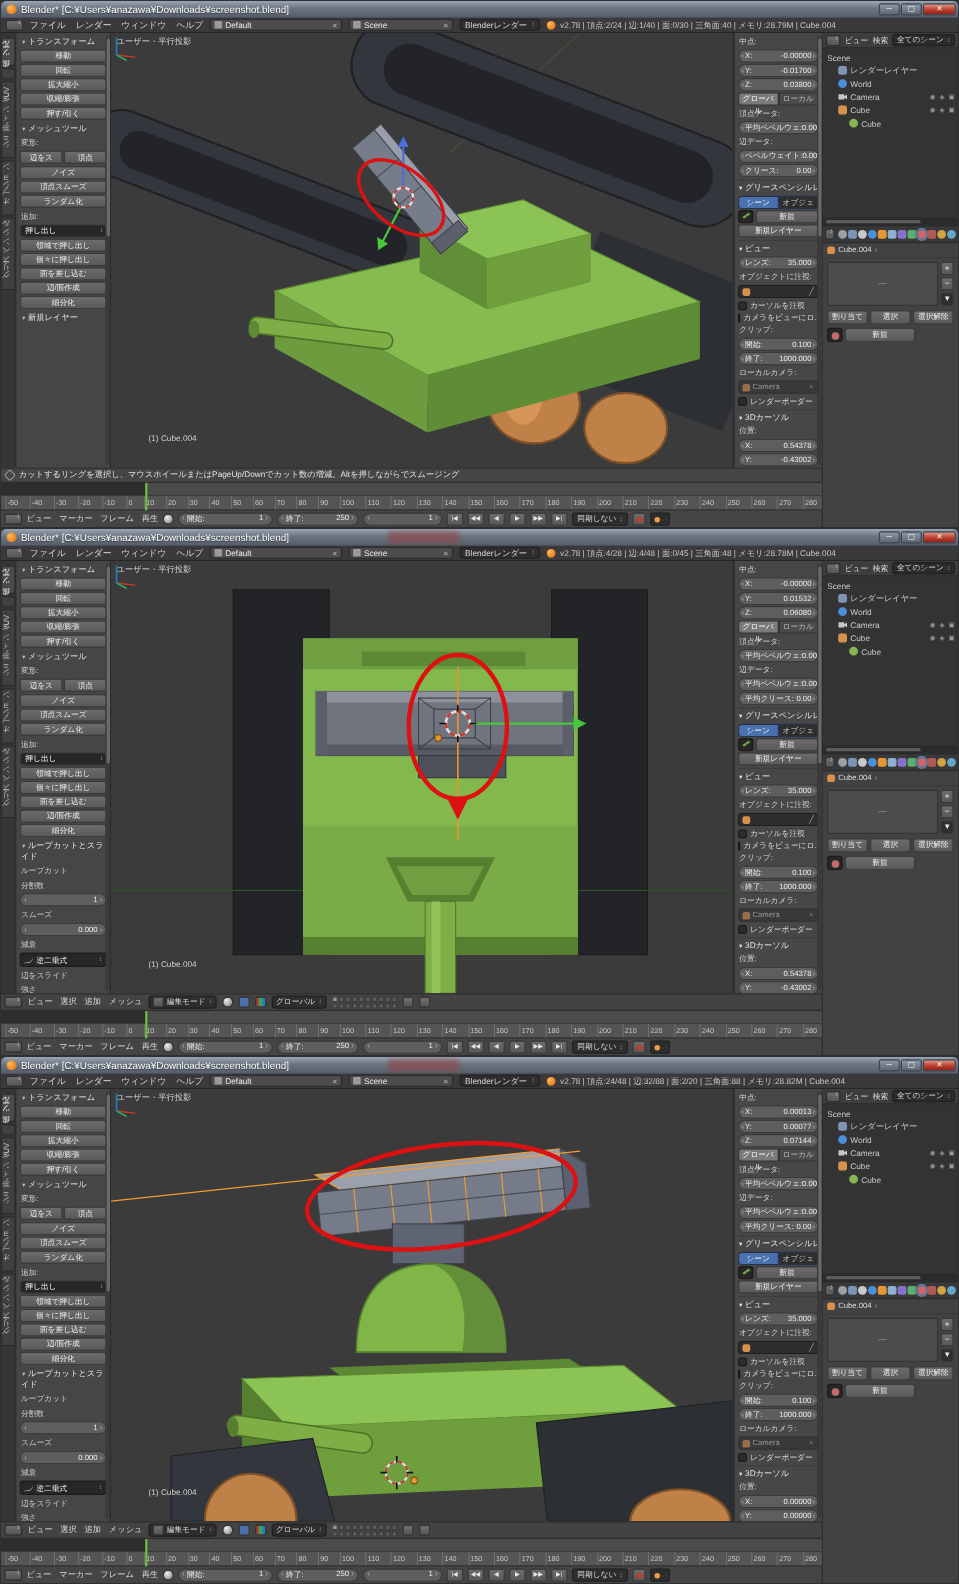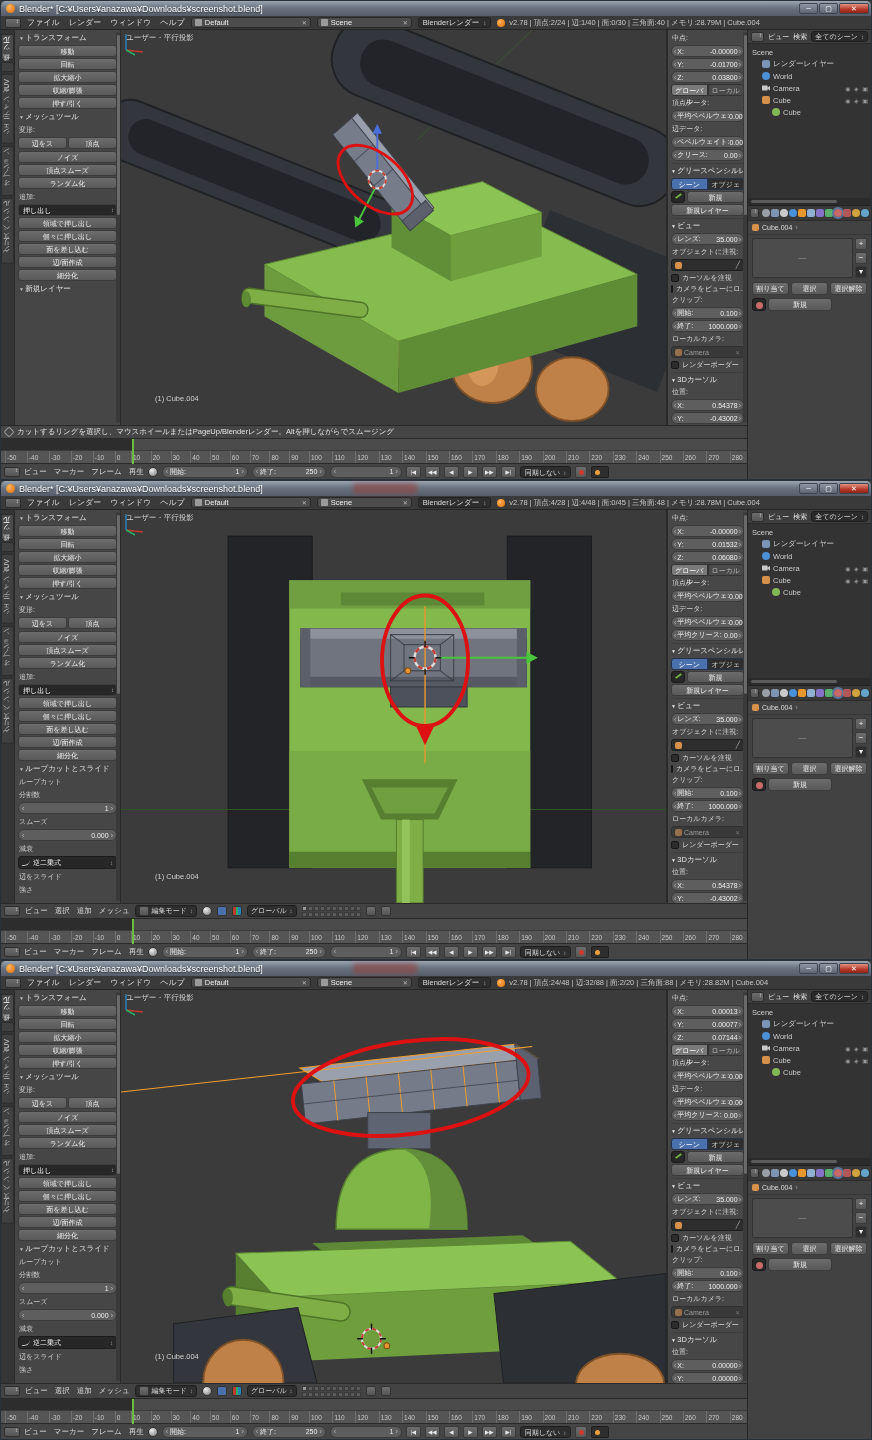--- a/index.html
+++ b/index.html
@@ -34,21 +34,21 @@
   
   .wbody{flex:1;display:flex;min-height:0;}
   .wleft{width:748px;display:flex;flex-direction:column;min-height:0;}
   .wmain{flex:1;display:flex;min-height:0;}
   
   .tabstrip{width:14px;background:#353535;border-right:1px solid #2a2a2a;display:flex;flex-direction:column;gap:2px;padding-top:4px;overflow:hidden;}
   .tabstrip span{writing-mode:vertical-rl;transform:rotate(180deg);font-size:7px;color:#c3c3c3;background:#404040;
                  border:1px solid #2c2c2c;border-radius:2px 0 0 2px;padding:4px 0;text-align:center;}
   .tabstrip span:first-child{background:#4a4a4a;color:#fff;}
   
-  .shelf{width:106px;background:#464646;border-right:1px solid #2a2a2a;padding:1px 3px 0 3px;overflow:hidden;position:relative;font-size:7px;}
+  .shelf{width:86px;background:#464646;border-right:1px solid #2a2a2a;padding:1px 3px 0 3px;overflow:hidden;position:relative;font-size:7px;}
   .shhdr{font-size:7.5px;color:#e3e3e3;padding:2px 0 1px 1px;}
   .shhdr::before{content:"▼ ";font-size:5px;color:#bbb;}
   .shsub{font-size:7px;color:#cfcfcf;padding:2px 0 1px 1px;}
   .sbtn{display:block;height:12px;line-height:11px;text-align:center;color:#f0f0f0;font-size:7px;margin:1px 0;
         background:linear-gradient(#6c6c6c,#595959);border:1px solid #3b3b3b;border-radius:3px;overflow:hidden;white-space:nowrap;}
   .sbtn.dark{background:#272727;color:#fff;text-align:left;padding-left:4px;position:relative;}
   .sbtn.dark::after{content:"↕";position:absolute;right:2px;top:0;font-size:6px;color:#aaa;}
   .shrow{display:flex;gap:1px;}
   .shrow .sbtn{flex:1;}
   .spill{display:flex;align-items:center;height:12px;margin:1px 0;background:#5e5e5e;border:1px solid #3b3b3b;border-radius:6px;
@@ -425,21 +425,21 @@
                 <span class="pl2">Y:</span>
                 <span class="pv">-0.43002</span>
               </div>
 
           <div class="scrollv"></div>
         </div>
       </div>
 
       <div class="hintbar only-a">
         <span class="hico"></span>
-        <span>カットするリングを選択し、マウスホイールまたはPageUp/Blenderレンダー。Altを押しながらでスムージング</span>
+        <span>カットするリングを選択し、マウスホイールまたはPageUp/Downでカット数の増減。Altを押しながらでスムージング</span>
       </div>
 
       <div class="tcanvas">
             <span class="playhead"></span>
           </div>
       <div class="truler">
             <span class="tick">-50</span>
             <span class="tick">-40</span>
             <span class="tick">-30</span>
             <span class="tick">-20</span>

